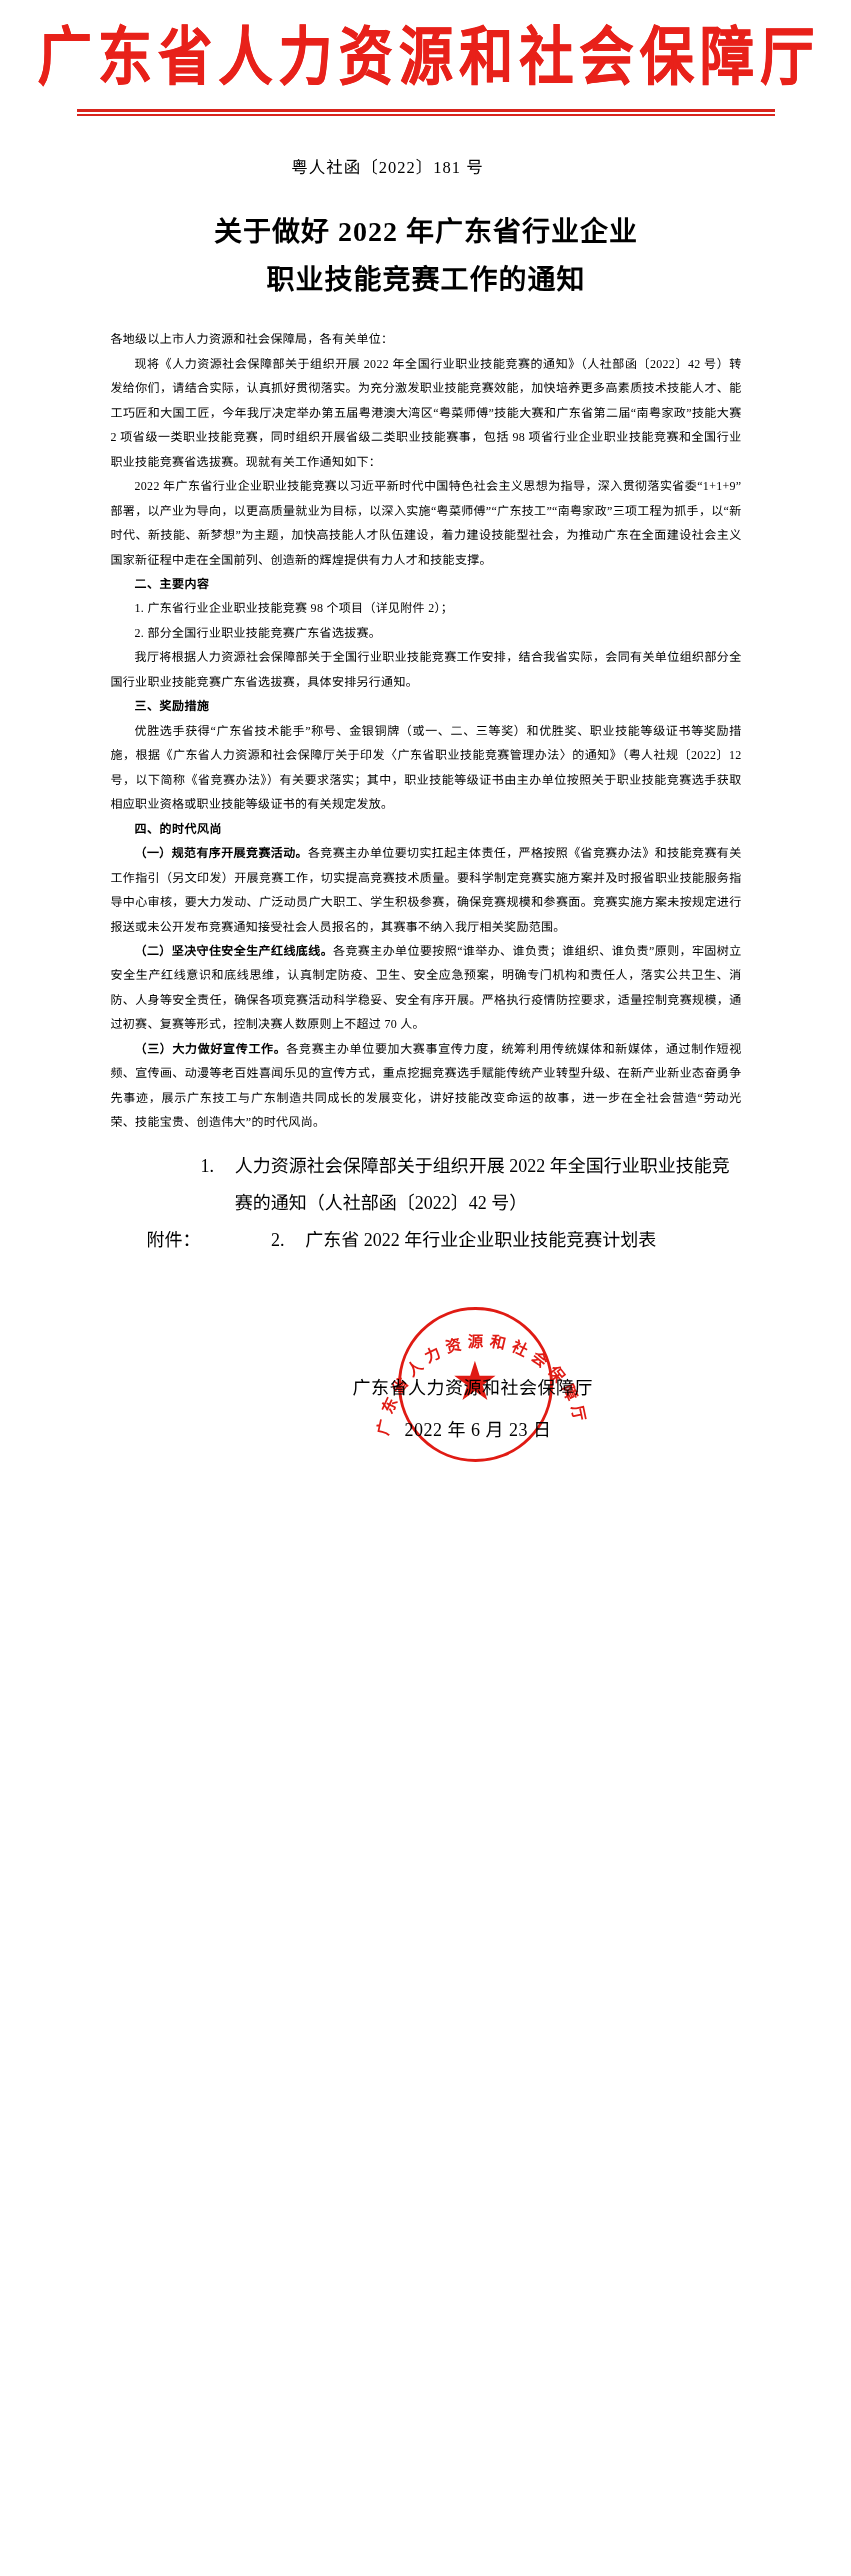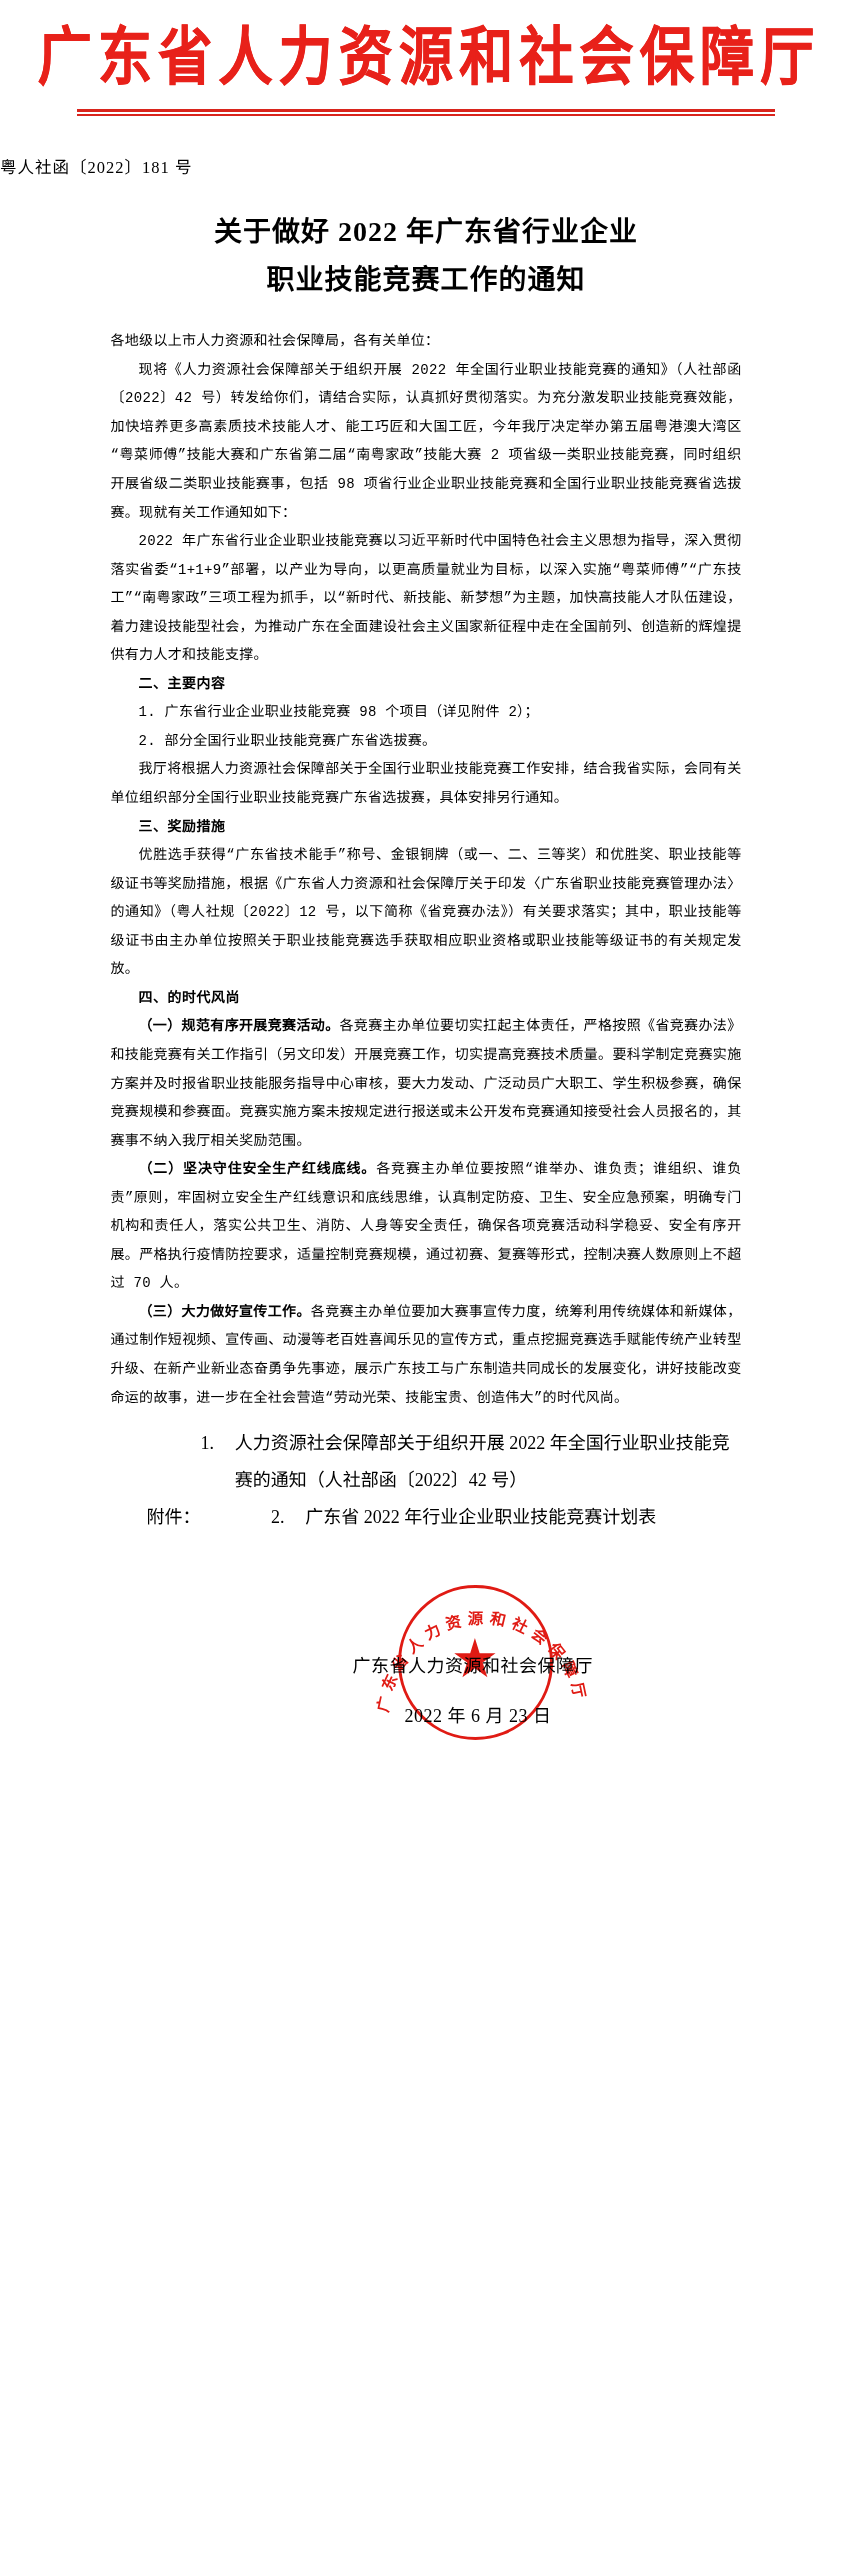--- a/index.html
+++ b/index.html
@@ -52,21 +52,21 @@
   }
   .redrule-gap { height: 2.1px; background: #ffffff; }
   .redrule-thin {
     height: 1.5px;
     background: #D9241C;
   }
 
   
   .doc-number {
     margin: 38px 77px 0 0;
-    text-align: left;
+    text-align: center;
     font-size: 16.5px;
     letter-spacing: 1px;
     font-family: "Liberation Serif", "DejaVu Serif", serif;
   }
 
   
   .doc-title {
     margin: 30px auto 0 auto;
     width: 598px;
     text-align: center;
@@ -79,26 +79,26 @@
   .doc-title .line { display: block; }
 
   
   .body-wrap {
     width: 631px;
     margin: 0 auto;
     padding-top: 23px;
   }
   p.para, p.salutation, p.heading, p.subhead-para, p.listitem {
     margin: 0;
-    font-size: 14px;
+    font-size: 12px;
     line-height: 2.04;
     text-align: justify;
     text-justify: inter-ideograph;
     letter-spacing: 0.3px;
-    font-family: Liberation Mono, monospace;
+    font-family: Liberation Serif, serif;
   }
   p.salutation { text-indent: 0; }
   p.para { text-indent: 2em; }
   p.listitem { text-indent: 2em; }
   p.heading {
     text-indent: 2em;
     font-weight: bold;
     letter-spacing: 0.5px;
   }
   p.subhead-para { text-indent: 2em; }
@@ -172,21 +172,21 @@
     white-space: nowrap;
   }
   .signoff-org, .signoff-date {
     position: absolute;
     font-size: 18px;
     letter-spacing: 0.5px;
     font-family: "Liberation Serif", "DejaVu Serif", serif;
     white-space: nowrap;
   }
   .signoff-org { left: 242px; top: 66px; }
-  .signoff-date { left: 294px; top: 108px; margin-top: 8px; }
+  .signoff-date { left: 294px; top: 108px; }
 </style>
 </head>
 <body>
 
 <div class="page">
 
   <div class="letterhead">
     <div class="letterhead-title">广东省人力资源和社会保障厅</div>
     <div class="redrule-wrap">
       <div class="redrule-thick"></div>

